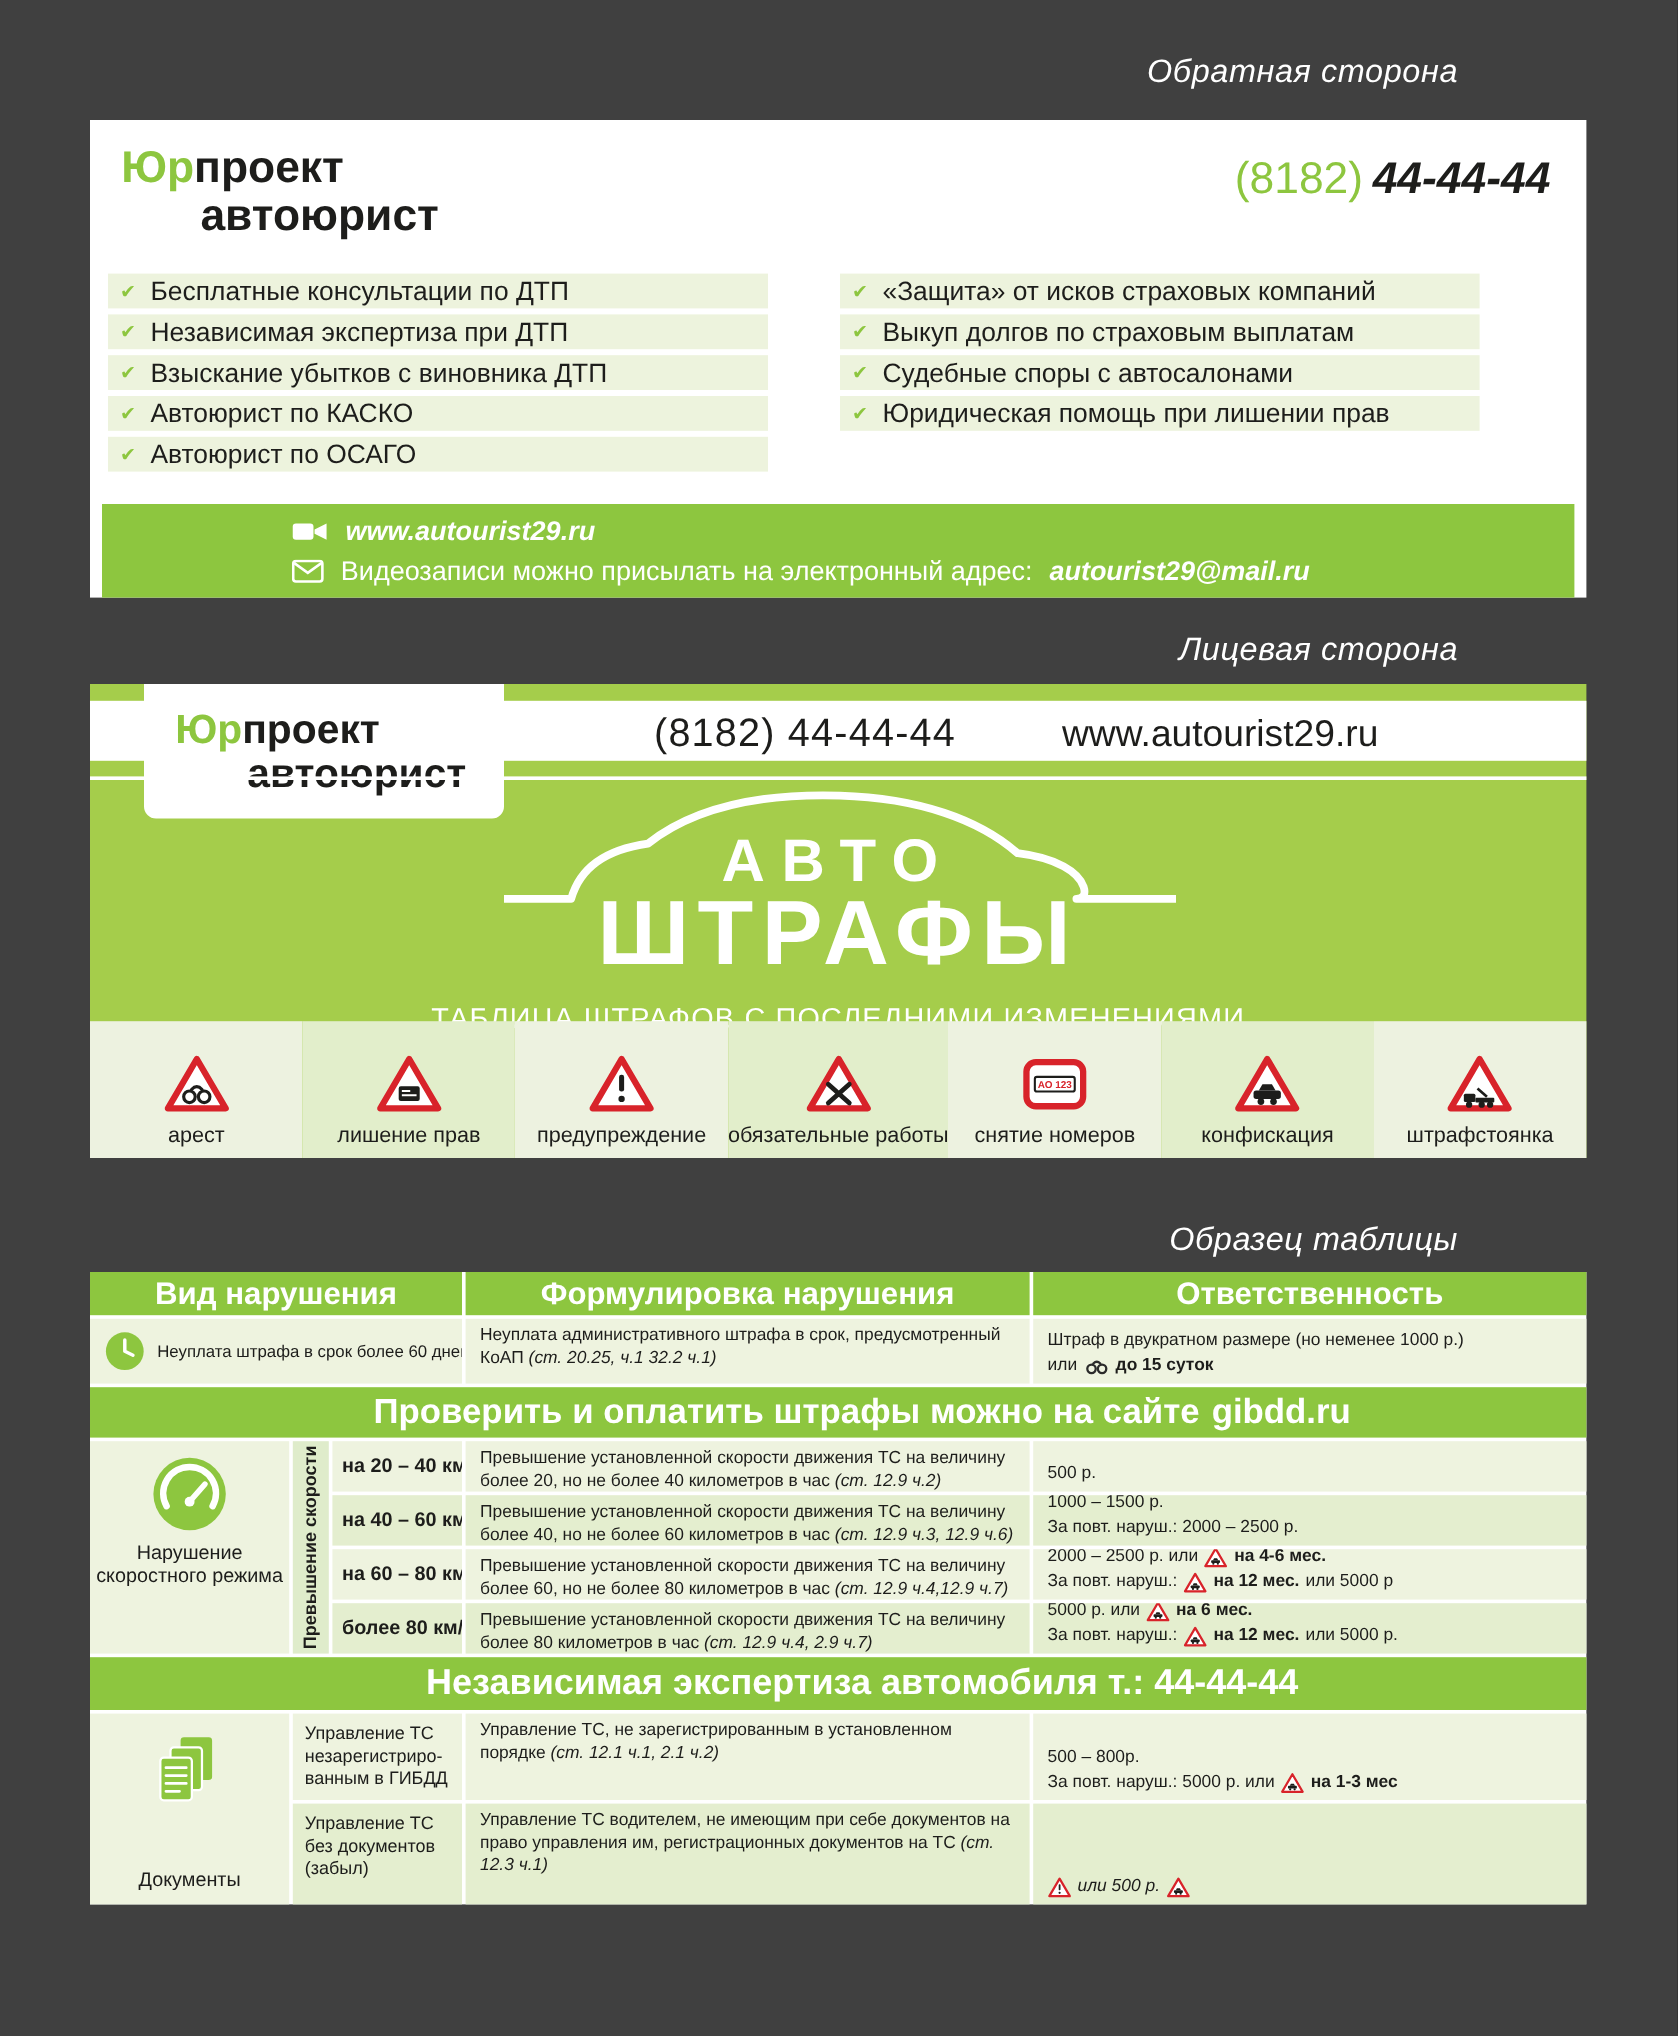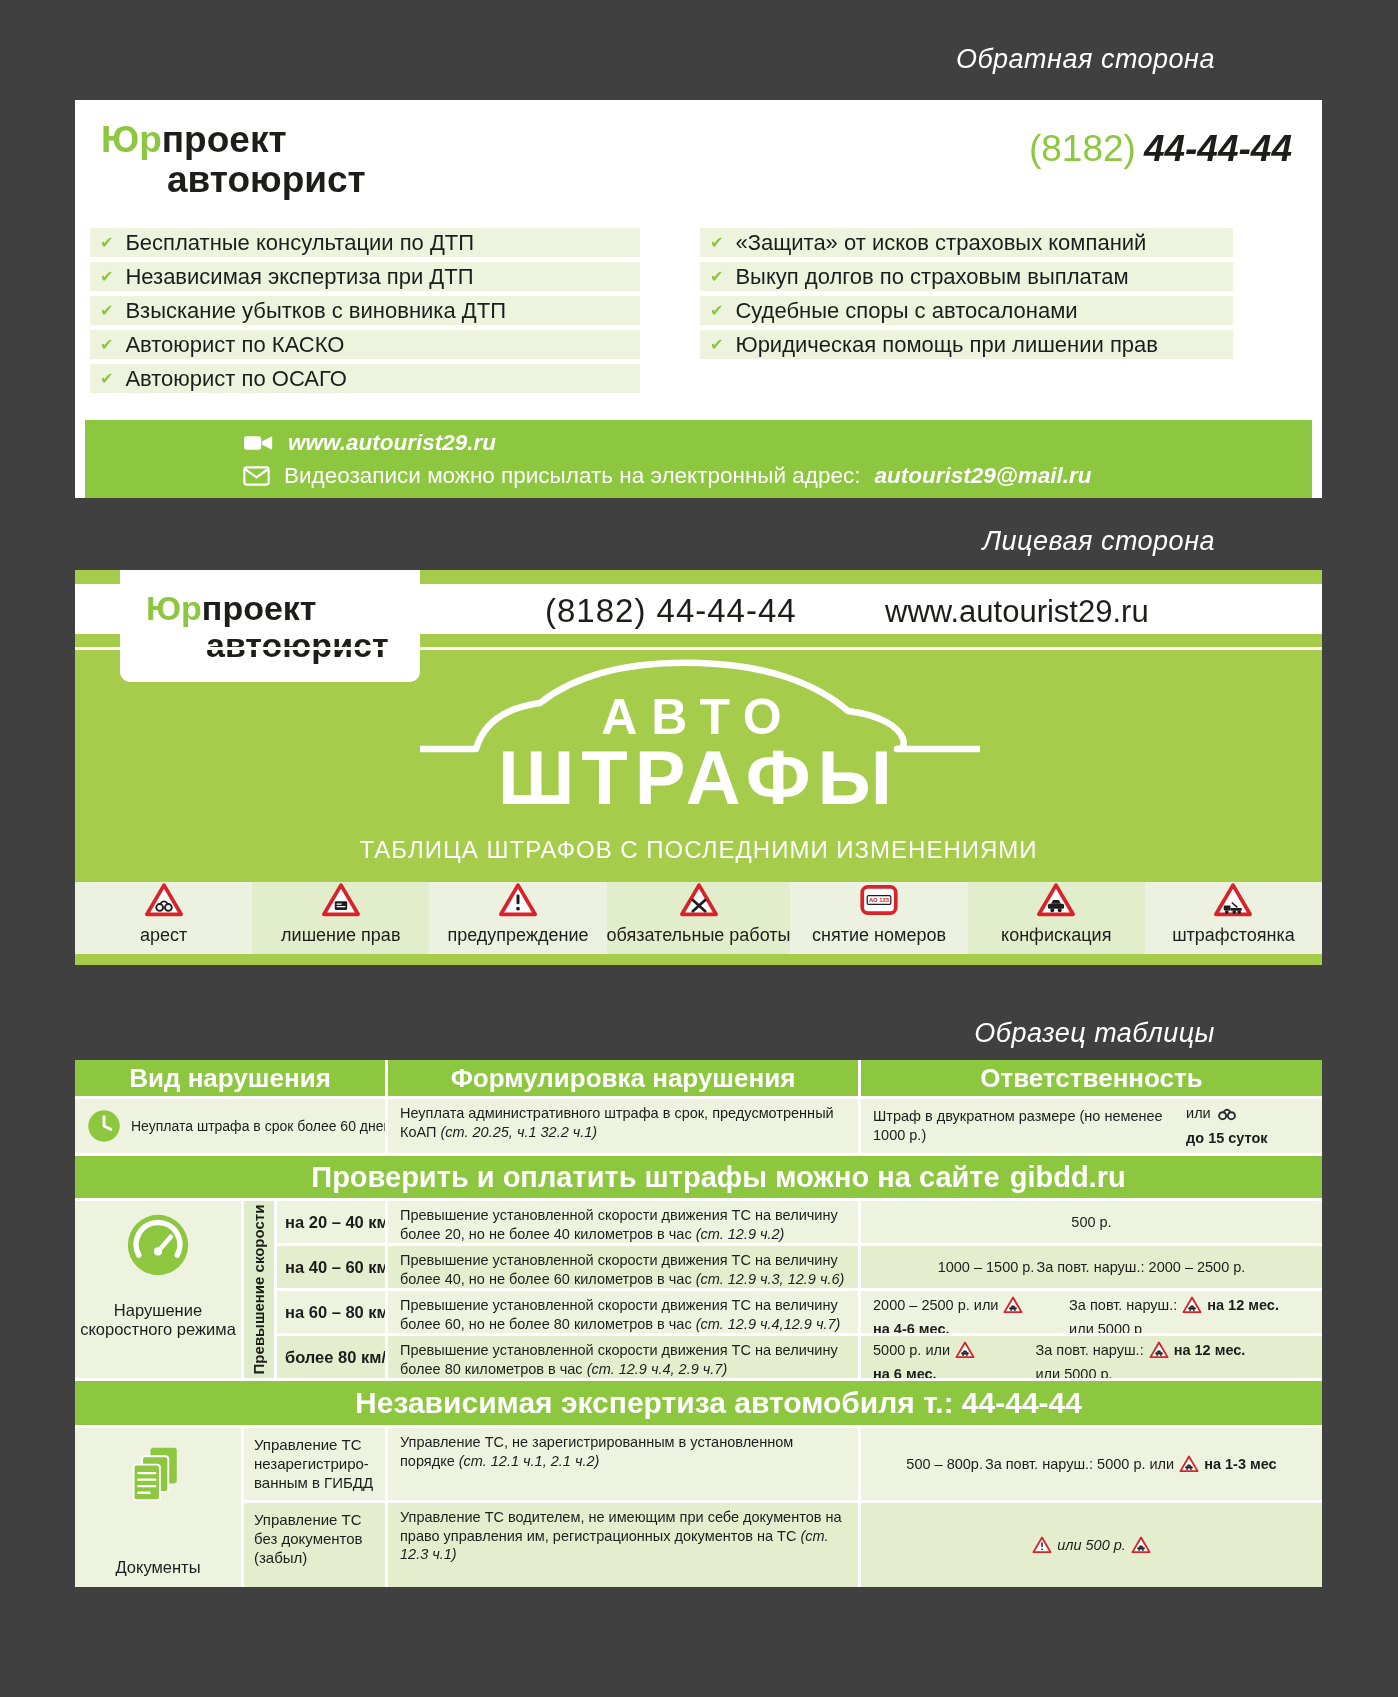--- a/index.html
+++ b/index.html
@@ -48,21 +48,21 @@
   .fc-logo-box .logo{font-size:34px;}
   .fc-logo-box .logo .line2{padding-left:60px;}
   .fc-divider{position:absolute;left:0;top:77px;width:100%;height:3px;background:#ffffff;}
   .fc-car{position:absolute;left:345px;top:86px;width:560px;height:100px;pointer-events:none;}
   .fc-title1{position:absolute;left:0;top:118px;width:100%;text-align:center;color:#ffffff;
              font-size:50px;font-weight:bold;letter-spacing:14px;}
   .fc-title2{position:absolute;left:0;top:164px;width:100%;text-align:center;color:#ffffff;
              font-size:76px;font-weight:bold;letter-spacing:7px;}
   .fc-subtitle{position:absolute;left:0;top:266px;width:100%;text-align:center;color:#ffffff;
                font-size:24px;letter-spacing:1px;}
-  .fc-icons{position:absolute;left:0;bottom:11px;width:100%;height:72px;display:flex;}
+  .fc-icons{position:absolute;left:0;bottom:0;width:100%;height:114px;display:flex;}
   .fc-cell{flex:1 1 0;display:flex;flex-direction:column;align-items:center;justify-content:flex-end;
            gap:7px;padding-bottom:8px;}
   .fc-cell:nth-child(odd){background:#edf2e0;}
   .fc-cell:nth-child(even){background:#e2eecb;}
   .sign-icon{width:56px;height:51px;}
   .fc-cell-label{font-size:18px;white-space:nowrap;}
 
   
   .ft{position:absolute;left:75px;top:1060px;width:1247px;display:grid;
       grid-template-columns:166px 30px 108px 470px 1fr;
@@ -74,27 +74,27 @@
   .g-band{background:#8dc63f;color:#ffffff;font-size:29px;display:flex;align-items:center;
           justify-content:center;gap:10px;font-weight:600;padding-left:40px;}
   .g-band b{font-weight:800;}
   .bg-l{background:#eef3df;}
   .bg-m{background:#e4eecf;}
   .bg-v{background:#dfeccb;}
   .type-cell{display:flex;align-items:center;gap:10px;padding:0 8px 0 12px;font-size:14px;white-space:nowrap;}
   .clock-icon{width:34px;height:34px;flex:0 0 auto;}
   .form-cell{padding:5px 12px;font-size:14.5px;line-height:1.28;}
   .form-cell .ref{font-style:italic;}
-  .resp-cell{padding:5px 12px;font-size:14.5px;line-height:1.3;display:flex;flex-direction:row;
-             justify-content:center;gap:2px;}
+  .resp-cell{padding:5px 12px;font-size:14.5px;line-height:1.3;display:flex;flex-direction:column;
+             justify-content:flex-end;gap:2px;}
   .r-line{display:flex;align-items:center;gap:5px;flex-wrap:wrap;}
   .mini{width:20px;height:18px;flex:0 0 auto;}
   .mini-cuffs{width:22px;height:15px;flex:0 0 auto;}
   .group-cell{display:flex;flex-direction:column;align-items:center;justify-content:flex-start;
-              gap:24px;padding-top:12px;text-align:center;font-size:16.5px;line-height:1.15;}
+              gap:8px;padding-top:12px;text-align:center;font-size:16.5px;line-height:1.15;}
   .speedo-icon{width:64px;height:64px;}
   .docs-icon{width:60px;height:60px;}
   .group-cell.docs{justify-content:space-between;padding:16px 0 10px;}
   .vcell{display:flex;align-items:center;justify-content:center;}
   .vcell span{transform:rotate(-90deg);white-space:nowrap;font-size:15px;font-weight:bold;}
   .range-cell{display:flex;align-items:center;padding-left:8px;font-size:16.5px;font-weight:bold;white-space:nowrap;}
   .sub-label{padding:8px 4px 0 10px;font-size:15px;line-height:1.25;}
 </style>
 </head>
 <body>

